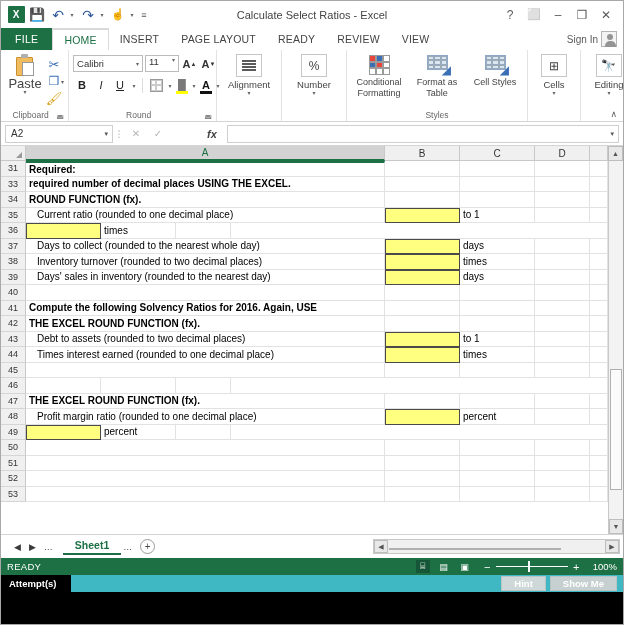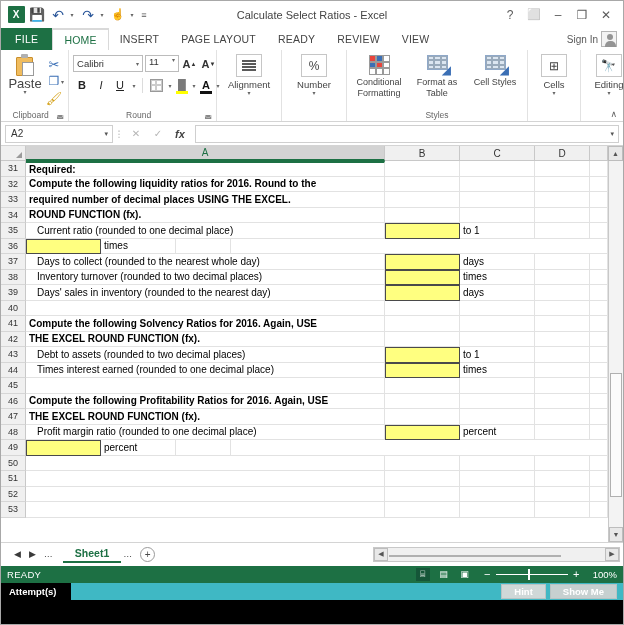--- a/index.html
+++ b/index.html
@@ -286,21 +286,21 @@
     background: #fff;
     font-size: 10px; color: #333;
     display:flex; align-items:center;
     padding-left: 5px;
     position: relative;
   }
   .namebox .dd { position:absolute; right:4px; font-size:7px; color:#555; }
   .vdots { width: 12px; text-align:center; font-size: 9px; color:#999; }
   .fb-btns { display:flex; align-items:center; gap:0px; }
   .fb-btn { width: 22px; height:18px; display:flex;align-items:center;justify-content:center; font-size:10px; color:#b5b5b5; }
-  .fb-fx { color:#444; font-style:italic; font-size:11px; font-weight:600;}
+  .fb-fx { color:#444; font-style:italic; font-size:11px; font-weight:600;margin-left:32px;}
   .fb-input {
     flex:1; height: 18px;
     border: 1px solid #cfcfcf; background:#fff;
     margin-left: 4px;
     position: relative;
     font-size: 10px; color:#333;
     display:flex; align-items:center; padding-left: 4px;
   }
   .fb-input .dd { position:absolute; right:4px; font-size:7px; color:#555; }
 
@@ -777,28 +777,20 @@
       <div class="rows-wrap" id="rows-container">
           <div class="grow">
             <div class="rowhdr">31</div>
             <div class="cell cA bold topsel">Required:</div>
             <div class="cell cB"></div>
             <div class="cell cC"></div>
             <div class="cell cD"></div>
             <div class="cell cE"></div>
           </div>
           <div class="grow">
-            <div class="rowhdr">32</div>
-            <div class="cell cA bold">Compute the following liquidity ratios for 2016. Round to the</div>
-            <div class="cell cB"></div>
-            <div class="cell cC"></div>
-            <div class="cell cD"></div>
-            <div class="cell cE"></div>
-          </div>
-          <div class="grow">
             <div class="rowhdr">33</div>
             <div class="cell cA bold">required number of decimal places USING THE EXCEL.</div>
             <div class="cell cB"></div>
             <div class="cell cC"></div>
             <div class="cell cD"></div>
             <div class="cell cE"></div>
           </div>
           <div class="grow">
             <div class="rowhdr">34</div>
             <div class="cell cA bold">ROUND FUNCTION (fx).</div>
@@ -889,21 +881,20 @@
           <div class="grow">
             <div class="rowhdr">45</div>
             <div class="cell cA"></div>
             <div class="cell cB"></div>
             <div class="cell cC"></div>
             <div class="cell cD"></div>
             <div class="cell cE"></div>
           </div>
           <div class="grow">
             <div class="rowhdr">46</div>
-            <div class="cell cA bold">Compute the following Profitability Ratios for 2016. Again, USE</div>
             <div class="cell cB"></div>
             <div class="cell cC"></div>
             <div class="cell cD"></div>
             <div class="cell cE"></div>
           </div>
           <div class="grow">
             <div class="rowhdr">47</div>
             <div class="cell cA bold">THE EXCEL ROUND FUNCTION (fx).</div>
             <div class="cell cB"></div>
             <div class="cell cC"></div>

